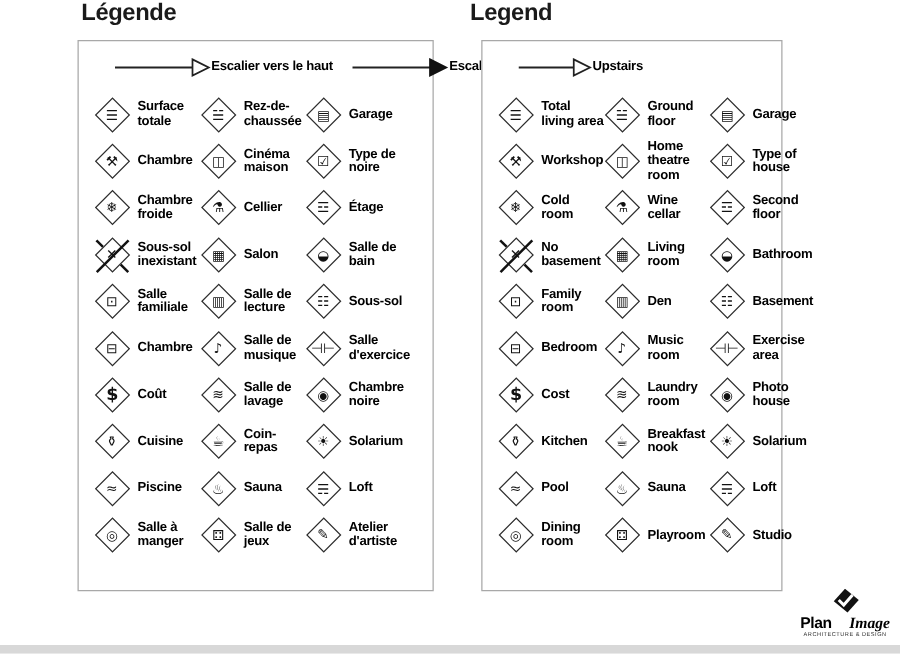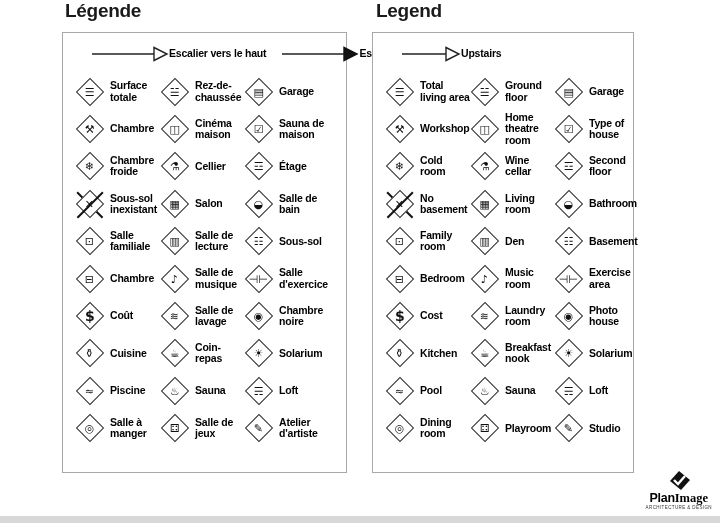--- a/index.html
+++ b/index.html
@@ -12,21 +12,21 @@
     position:absolute;top:0px;font-size:19px;font-weight:bold;color:#1a1a1a;
     letter-spacing:-0.3px;
   }
   #title-fr{left:65px;}
   #title-en{left:376px;}
   .panel{
     position:absolute;top:32px;height:441px;border:1.5px solid #a8a8a8;background:#fff;
     box-sizing:border-box;
   }
   #panel-fr{left:62px;width:285px;}
-  #panel-en{left:372px;width:262px;}
+  #panel-en{left:385px;width:241px;}
   .arrows{display:flex;align-items:flex-start;margin:13px 0 0 28px;gap:15px;}
   .arrow-block{display:flex;align-items:flex-start;}
   .arrow-label{font-size:10.5px;font-weight:600;letter-spacing:-0.2px;margin-top:1px;white-space:nowrap;color:#000;}
   .grid{
     display:grid;grid-template-columns:85px 84px 1fr;
     margin:11px 0 0 12px;
   }
   .item{display:flex;align-items:center;gap:5px;height:37.4px;}
   .icon-wrap{width:30px;height:30px;position:relative;display:flex;align-items:center;justify-content:center;flex:0 0 30px;}
   .diamond{
@@ -43,21 +43,21 @@
   .crossed .icon-wrap::after{transform:rotate(-45deg);}
   .item-label{
     font-size:10.5px;font-weight:600;line-height:1.08;letter-spacing:-0.2px;color:#000;
     max-width:58px;min-width:0;
   }
   .footer-strip{position:absolute;left:0;bottom:0;width:720px;height:7px;background:#d8d8d8;}
   .logo{position:absolute;right:8px;bottom:13px;text-align:center;line-height:1;}
   .logo-mark{display:block;margin:0 auto 1px auto;}
   .logo-word{font-size:12.5px;white-space:nowrap;color:#000;}
   .logo-plan{font-weight:bold;letter-spacing:-0.3px;}
-  .logo-image{font-weight:bold;font-family:"Liberation Serif","DejaVu Serif",serif;}
+  .logo-image{font-style:italic;font-weight:bold;font-family:"Liberation Serif","DejaVu Serif",serif;padding-left:14px;}
   .logo-tagline{font-size:4.5px;color:#333;letter-spacing:0.4px;margin-top:1px;}
 </style>
 </head>
 <body>
 
 <div class="panel-title" id="title-fr">Légende</div>
 <div class="panel-title" id="title-en">Legend</div>
 
 <div class="panel" id="panel-fr">
   <div class="arrows">
@@ -116,21 +116,21 @@
           </span>
         </span>
         <span class="item-label">Cinéma maison</span>
       </div>
       <div class="item">
         <span class="icon-wrap">
           <span class="diamond">
             <span class="glyph">☑</span>
           </span>
         </span>
-        <span class="item-label">Sauna de maison</span>
+        <span class="item-label">Type de noire</span>
       </div>
       <div class="item">
         <span class="icon-wrap">
           <span class="diamond">
             <span class="glyph">❄</span>
           </span>
         </span>
         <span class="item-label">Chambre froide</span>
       </div>
       <div class="item">

